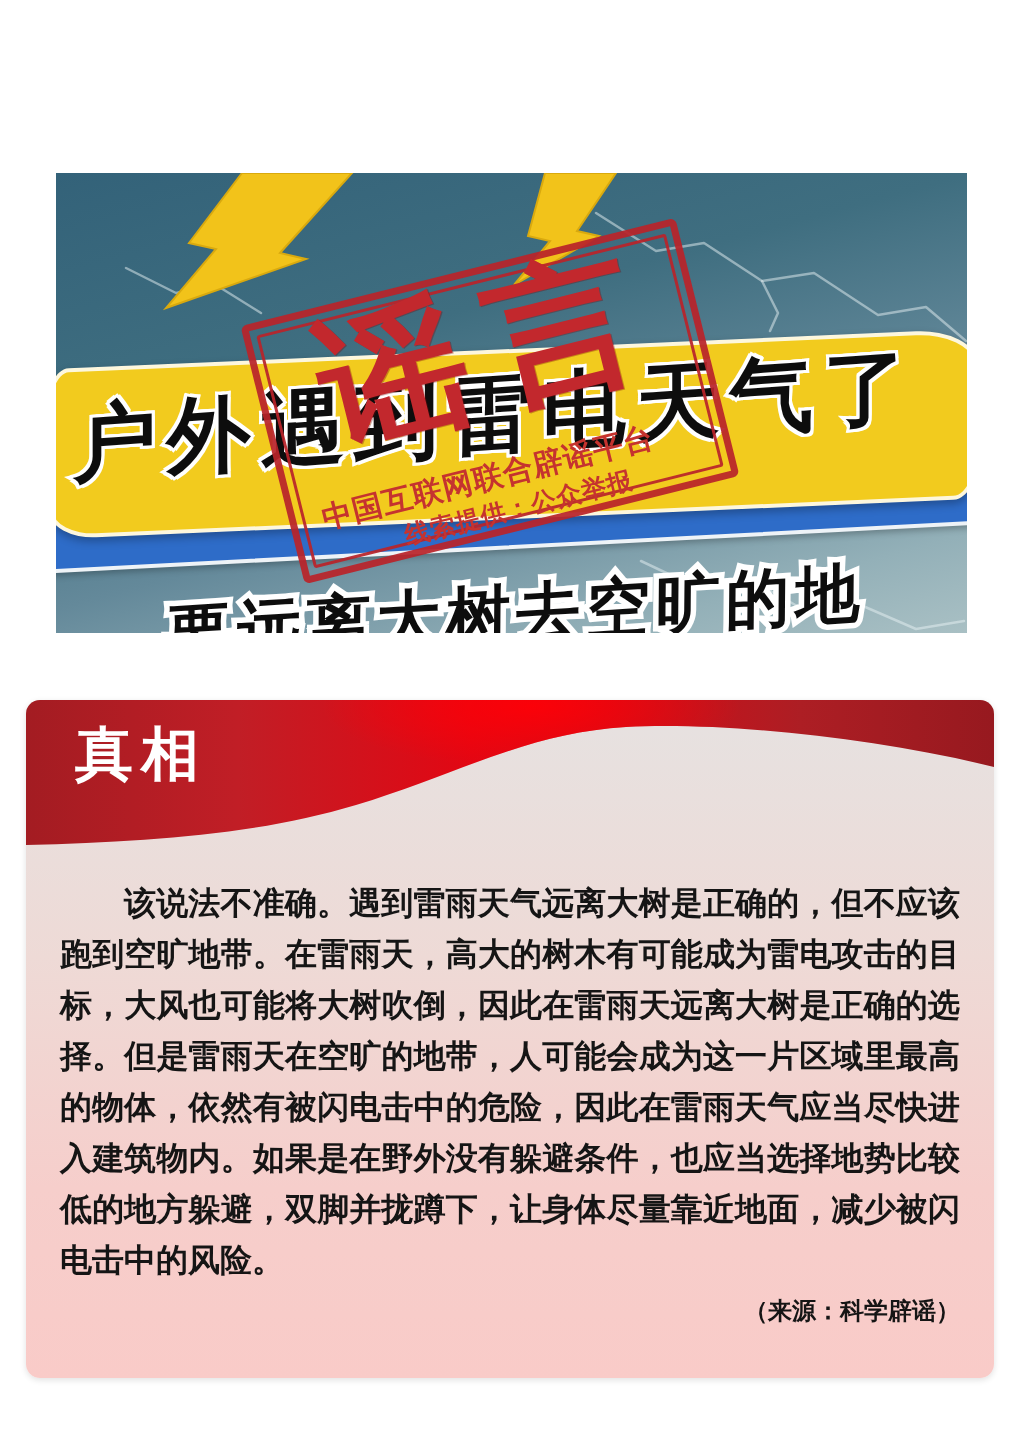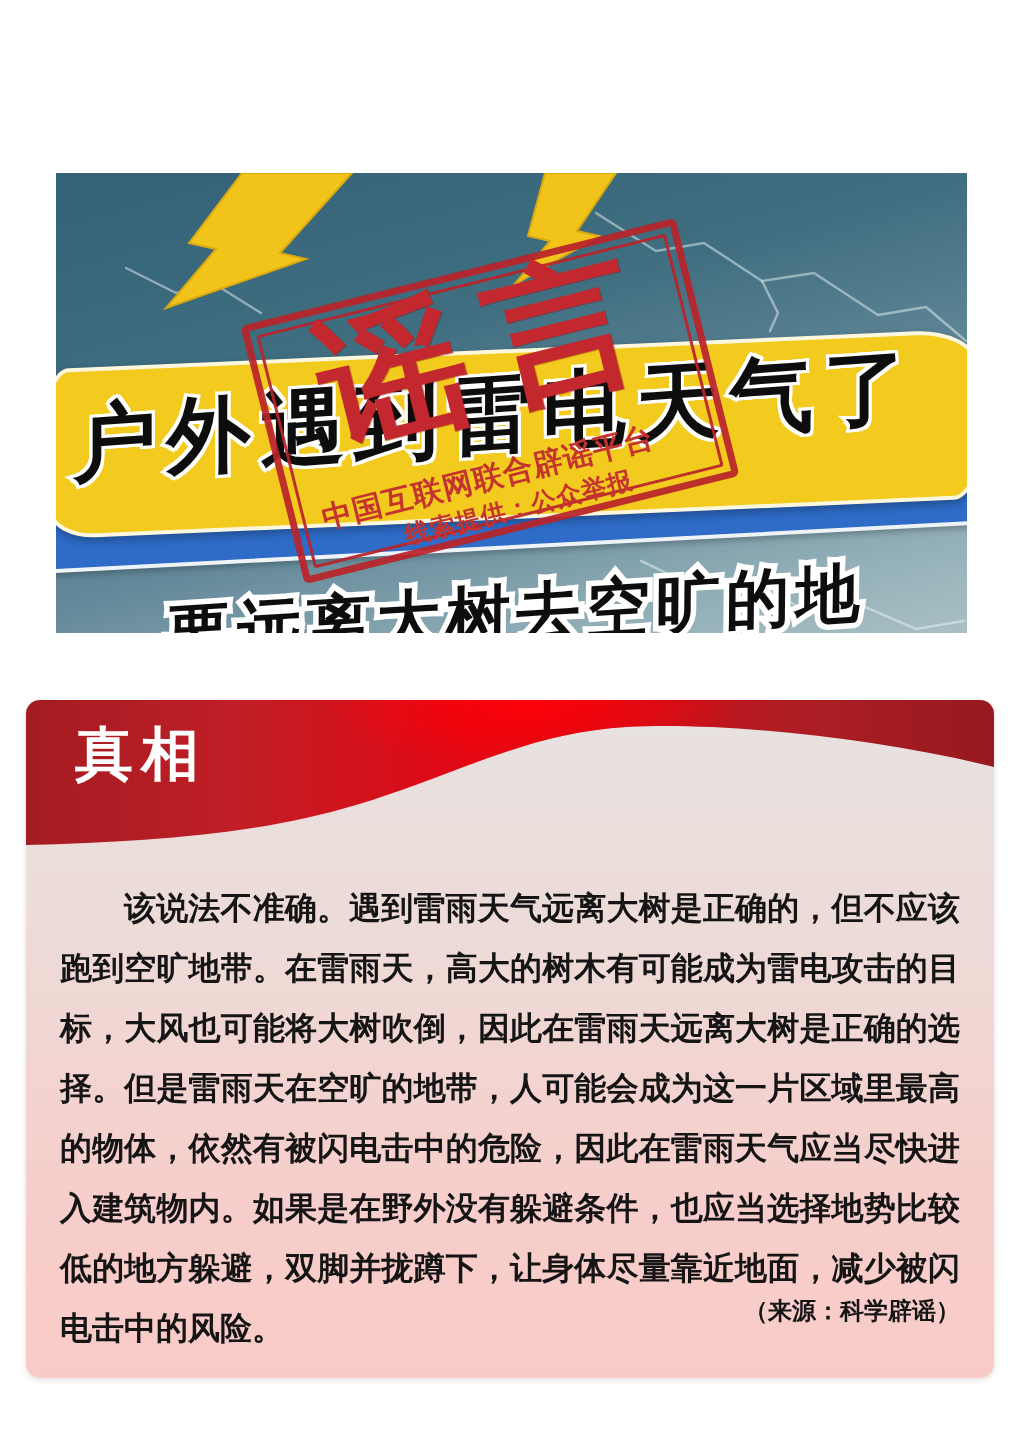--- a/index.html
+++ b/index.html
@@ -53,21 +53,21 @@
   
   .card { position:absolute; left:26px; top:700px; width:968px; height:678px;
           border-radius:14px; overflow:hidden;
           background:linear-gradient(180deg,#e6e2e1 0%,#eedad6 38%,#f6cecb 72%,#f9cbc8 100%);
           box-shadow:0 2px 6px rgba(0,0,0,.12); }
   .card-head { position:absolute; left:0; top:0; width:968px; height:170px; }
   .card-title { position:absolute; left:49px; top:22px; font-size:58px; line-height:1.15;
           font-weight:700; color:#ffffff; letter-spacing:8px;
           font-family:"Liberation Serif","DejaVu Serif",serif; }
   .card-body { position:absolute; left:34px; top:178px; width:900px;
-          font-size:32px; line-height:60px; font-weight:700; color:#151515;
+          font-size:32px; line-height:51px; font-weight:700; color:#151515;
           font-family:"Liberation Serif","DejaVu Serif",serif;
           text-align:justify; text-indent:2em; }
   .card-source { position:absolute; left:34px; top:595px; width:900px; text-align:right;
           font-size:24px; font-weight:700; color:#151515;
           font-family:"Liberation Serif","DejaVu Serif",serif; }
 </style>
 </head>
 <body>
 
 <div class="stage">

